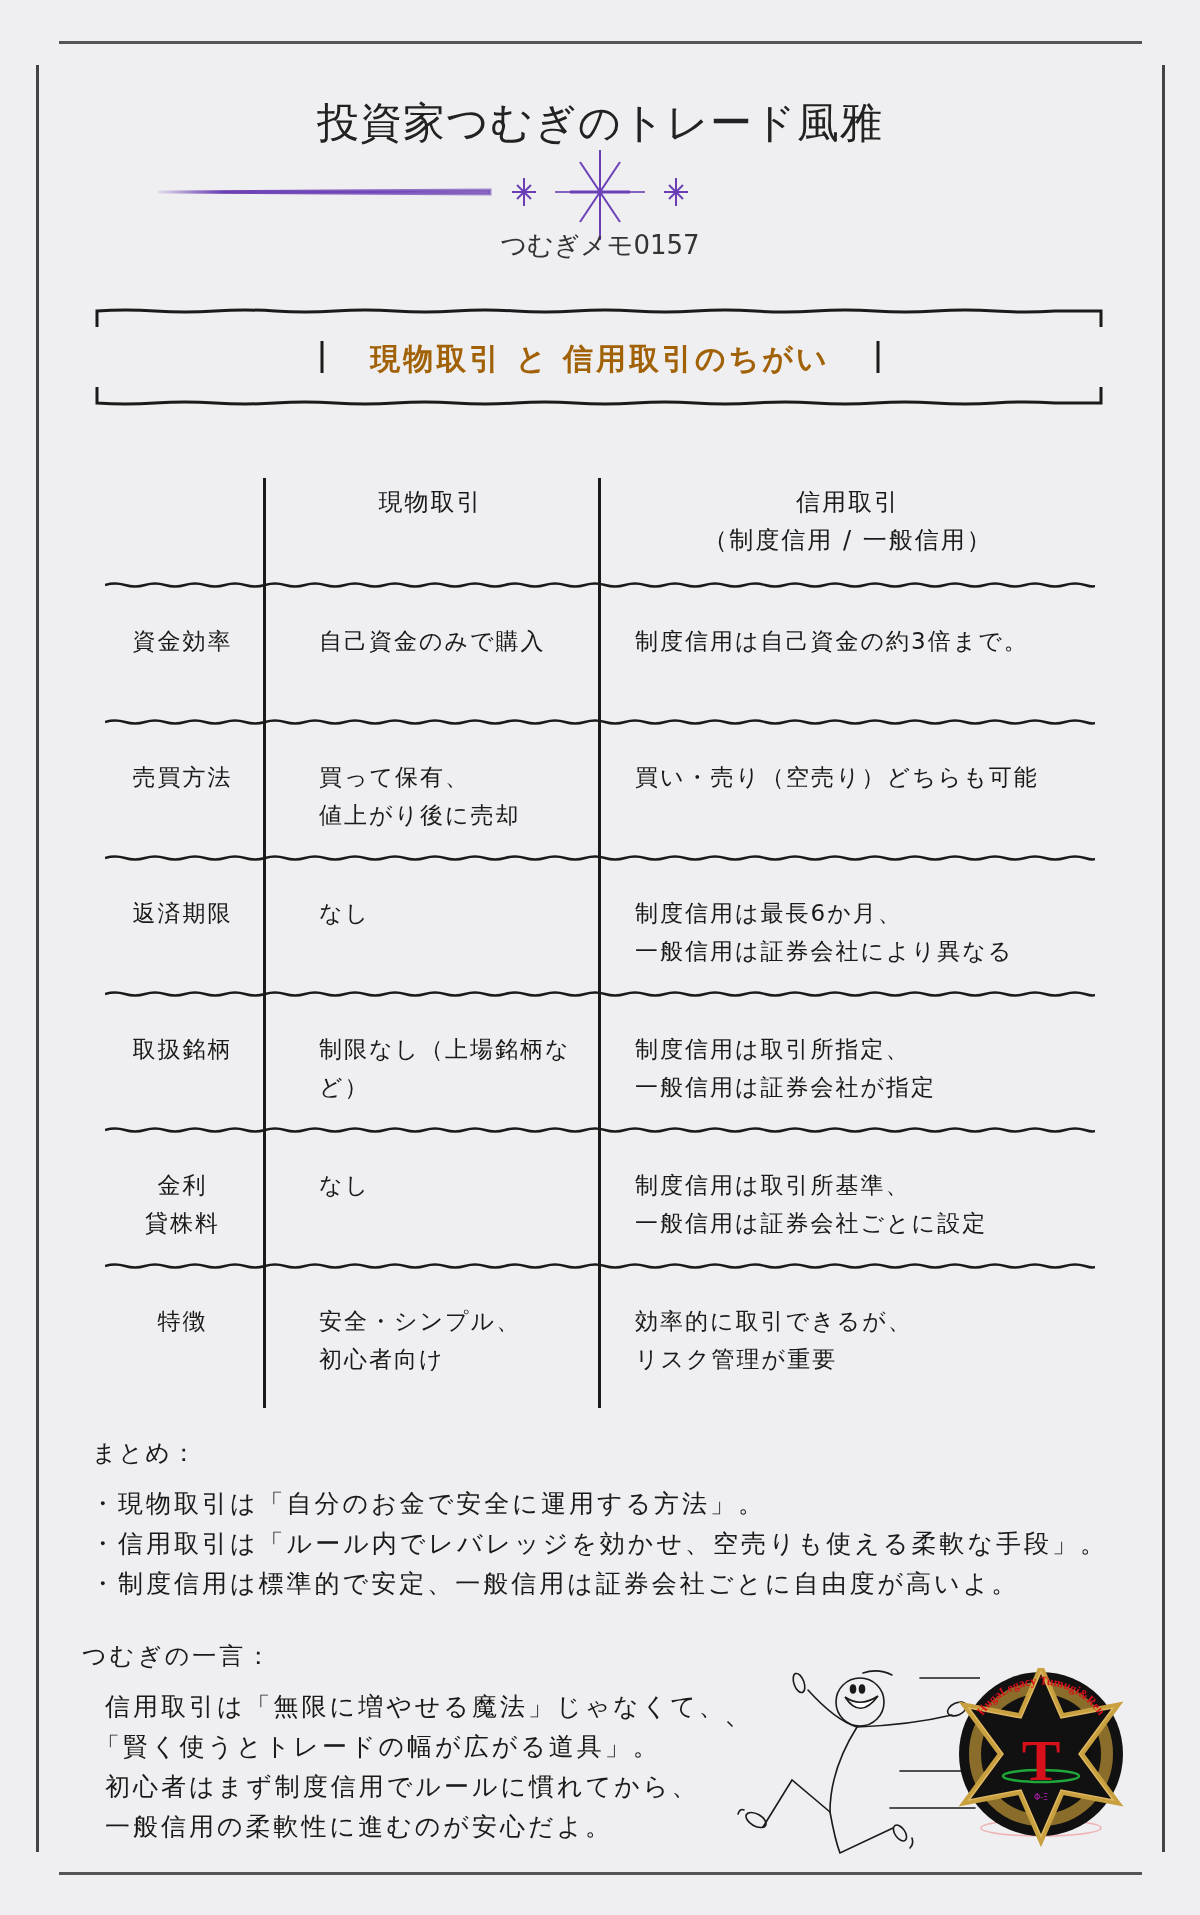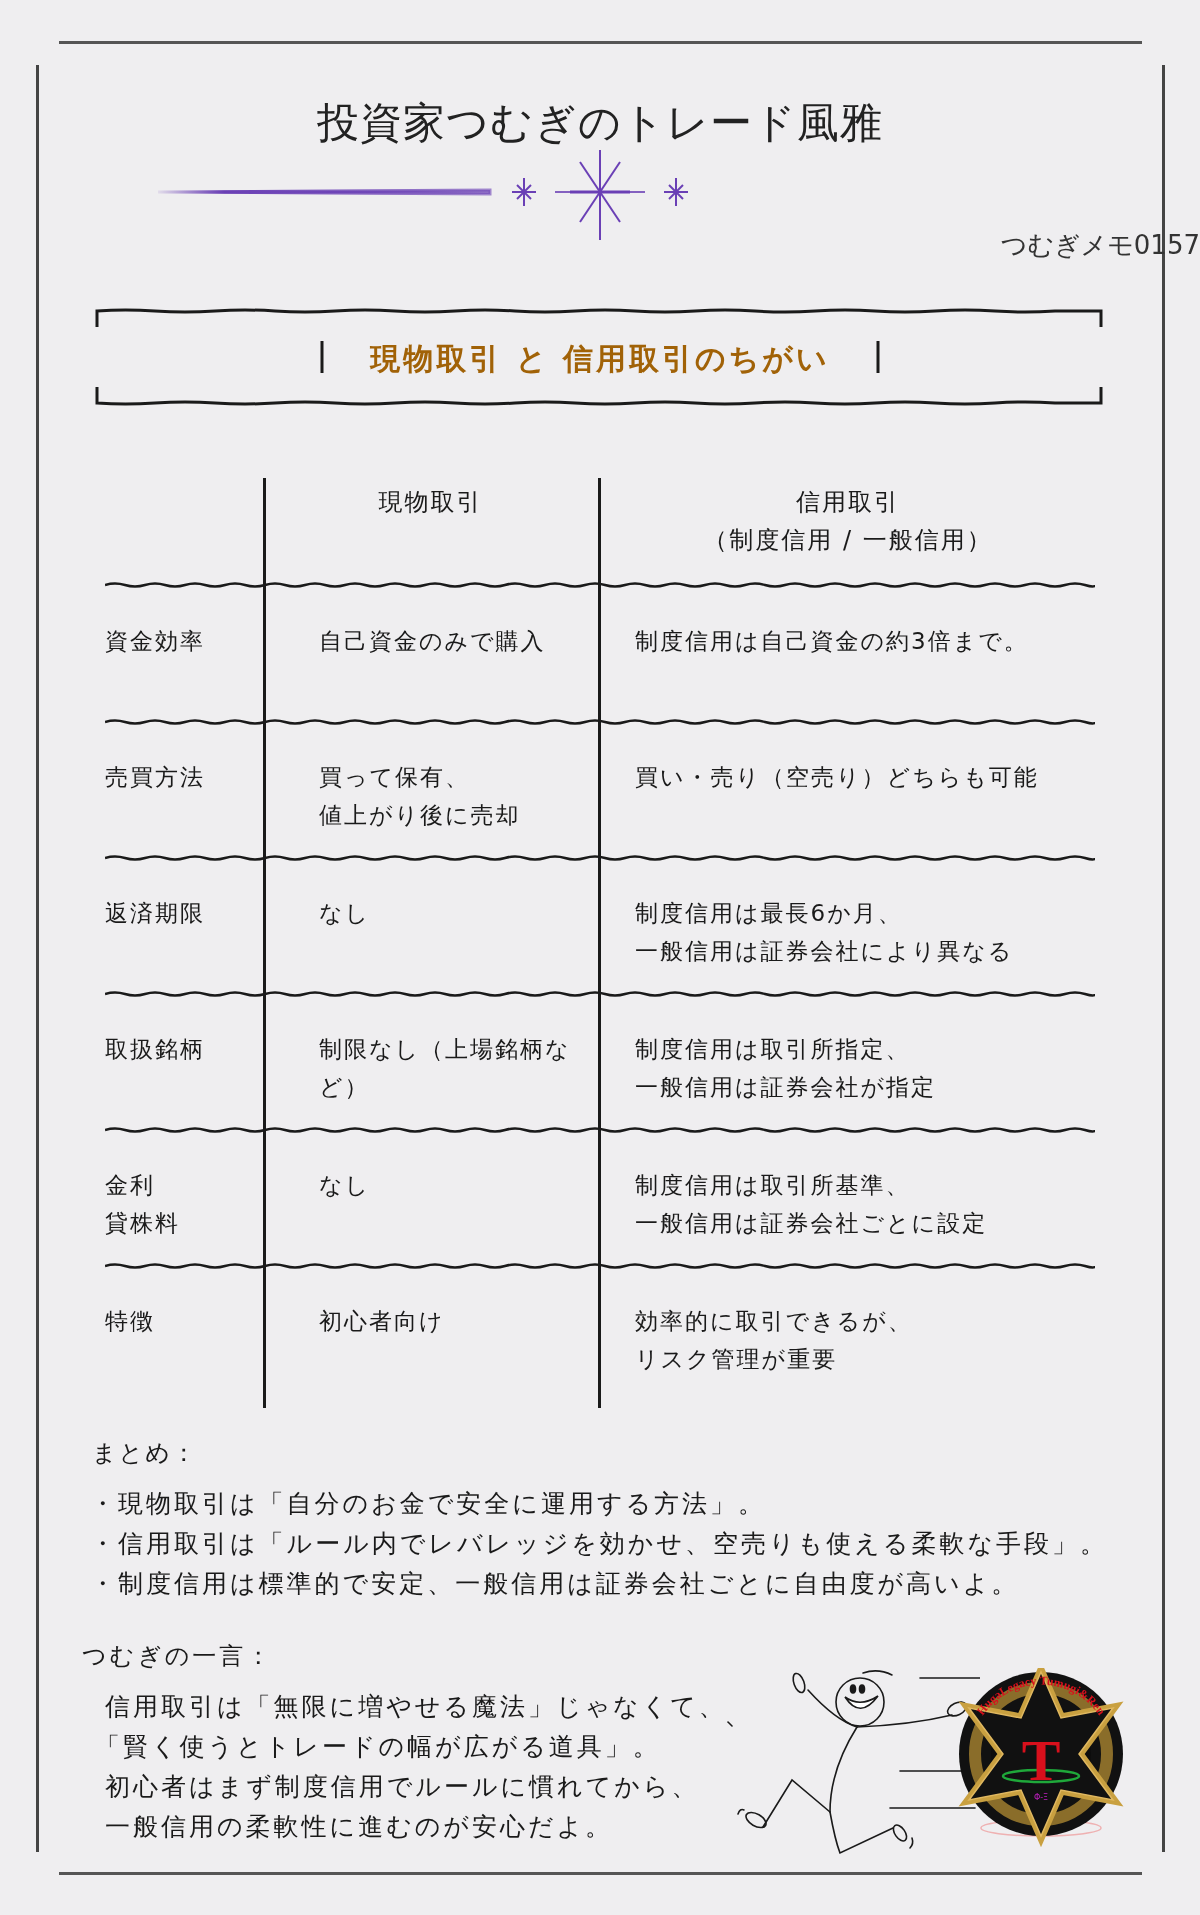--- a/index.html
+++ b/index.html
@@ -5,30 +5,30 @@
   * { box-sizing: border-box; margin: 0; padding: 0; }
   html, body { width: 1200px; height: 1915px; background: #efeef0; overflow: hidden; }
   body { position: relative; font-family: "DejaVu Sans", "Liberation Sans", sans-serif; color: #1a1a1a; }
 
   .hline { position: absolute; left: 59px; width: 1083px; height: 3px; background: #555; }
   .vline { position: absolute; width: 3px; background: #444; }
 
   .title { position: absolute; top: 95px; left: 0; width: 1200px; text-align: center;
            font-size: 42px; letter-spacing: 1px; color: #222; font-weight: normal; }
   .divider { position: absolute; top: 150px; left: 150px; width: 900px; height: 90px; }
-  .memo-id { position: absolute; top: 228px; left: 0; width: 1200px; text-align: right;
+  .memo-id { position: absolute; top: 228px; left: 0; width: 1200px; text-align: center;
              font-size: 26px; color: #333; }
 
   .headline-box { position: absolute; left: 95px; top: 307px; width: 1010px; height: 100px; }
   .headline-text { position: absolute; left: 0; top: 32px; width: 1010px; text-align: center;
                    font-size: 30px; font-weight: bold; color: #a16207; letter-spacing: 3px; }
   .tcol-lines { position: absolute; top: 478px; width: 3px; height: 930px; background: #1a1a1a; }
   .th { position: absolute; font-size: 24px; text-align: center; letter-spacing: 2px; line-height: 38px; }
   .row { position: absolute; left: 105px; width: 990px; height: 136px; }
-  .row .label { position: absolute; left: 0; width: 155px; text-align: left; top: 22px;
+  .row .label { position: absolute; left: 0; width: 155px; text-align: center; top: 22px;
                 font-size: 23px; letter-spacing: 2px; line-height: 38px; }
   .row .genbutsu { position: absolute; left: 190px; width: 310px; top: 22px; font-size: 23px;
                    letter-spacing: 2px; line-height: 38px; margin-left: 24px; }
   .row .shinyo { position: absolute; left: 530px; width: 470px; top: 22px; font-size: 23px;
                  letter-spacing: 2px; line-height: 38px; white-space: nowrap; }
   .wavy { position: absolute; left: 105px; width: 990px; height: 6px; }
 
   .summary { position: absolute; left: 92px; top: 1437px; font-size: 24px; letter-spacing: 2px; }
   .summary-item { position: absolute; left: 90px; font-size: 25px; letter-spacing: 3px; white-space: nowrap; }
 
@@ -190,20 +190,21 @@
   <div class="shinyo">
       <div>制度信用は取引所基準、</div>
       <div>一般信用は証券会社ごとに設定</div>
     </div>
 </div>
 <div class="row" style="top:1280px;">
   <div class="label">
       <div>特徴</div>
     </div>
   <div class="genbutsu">
+      <div>安全・シンプル、</div>
       <div>初心者向け</div>
     </div>
   <div class="shinyo">
       <div>効率的に取引できるが、</div>
       <div>リスク管理が重要</div>
     </div>
 </div>
 
 <div class="summary">まとめ：</div>
 <div class="summary-item" style="top:1487px; left:90px;">・現物取引は「自分のお金で安全に運用する方法」。</div>

